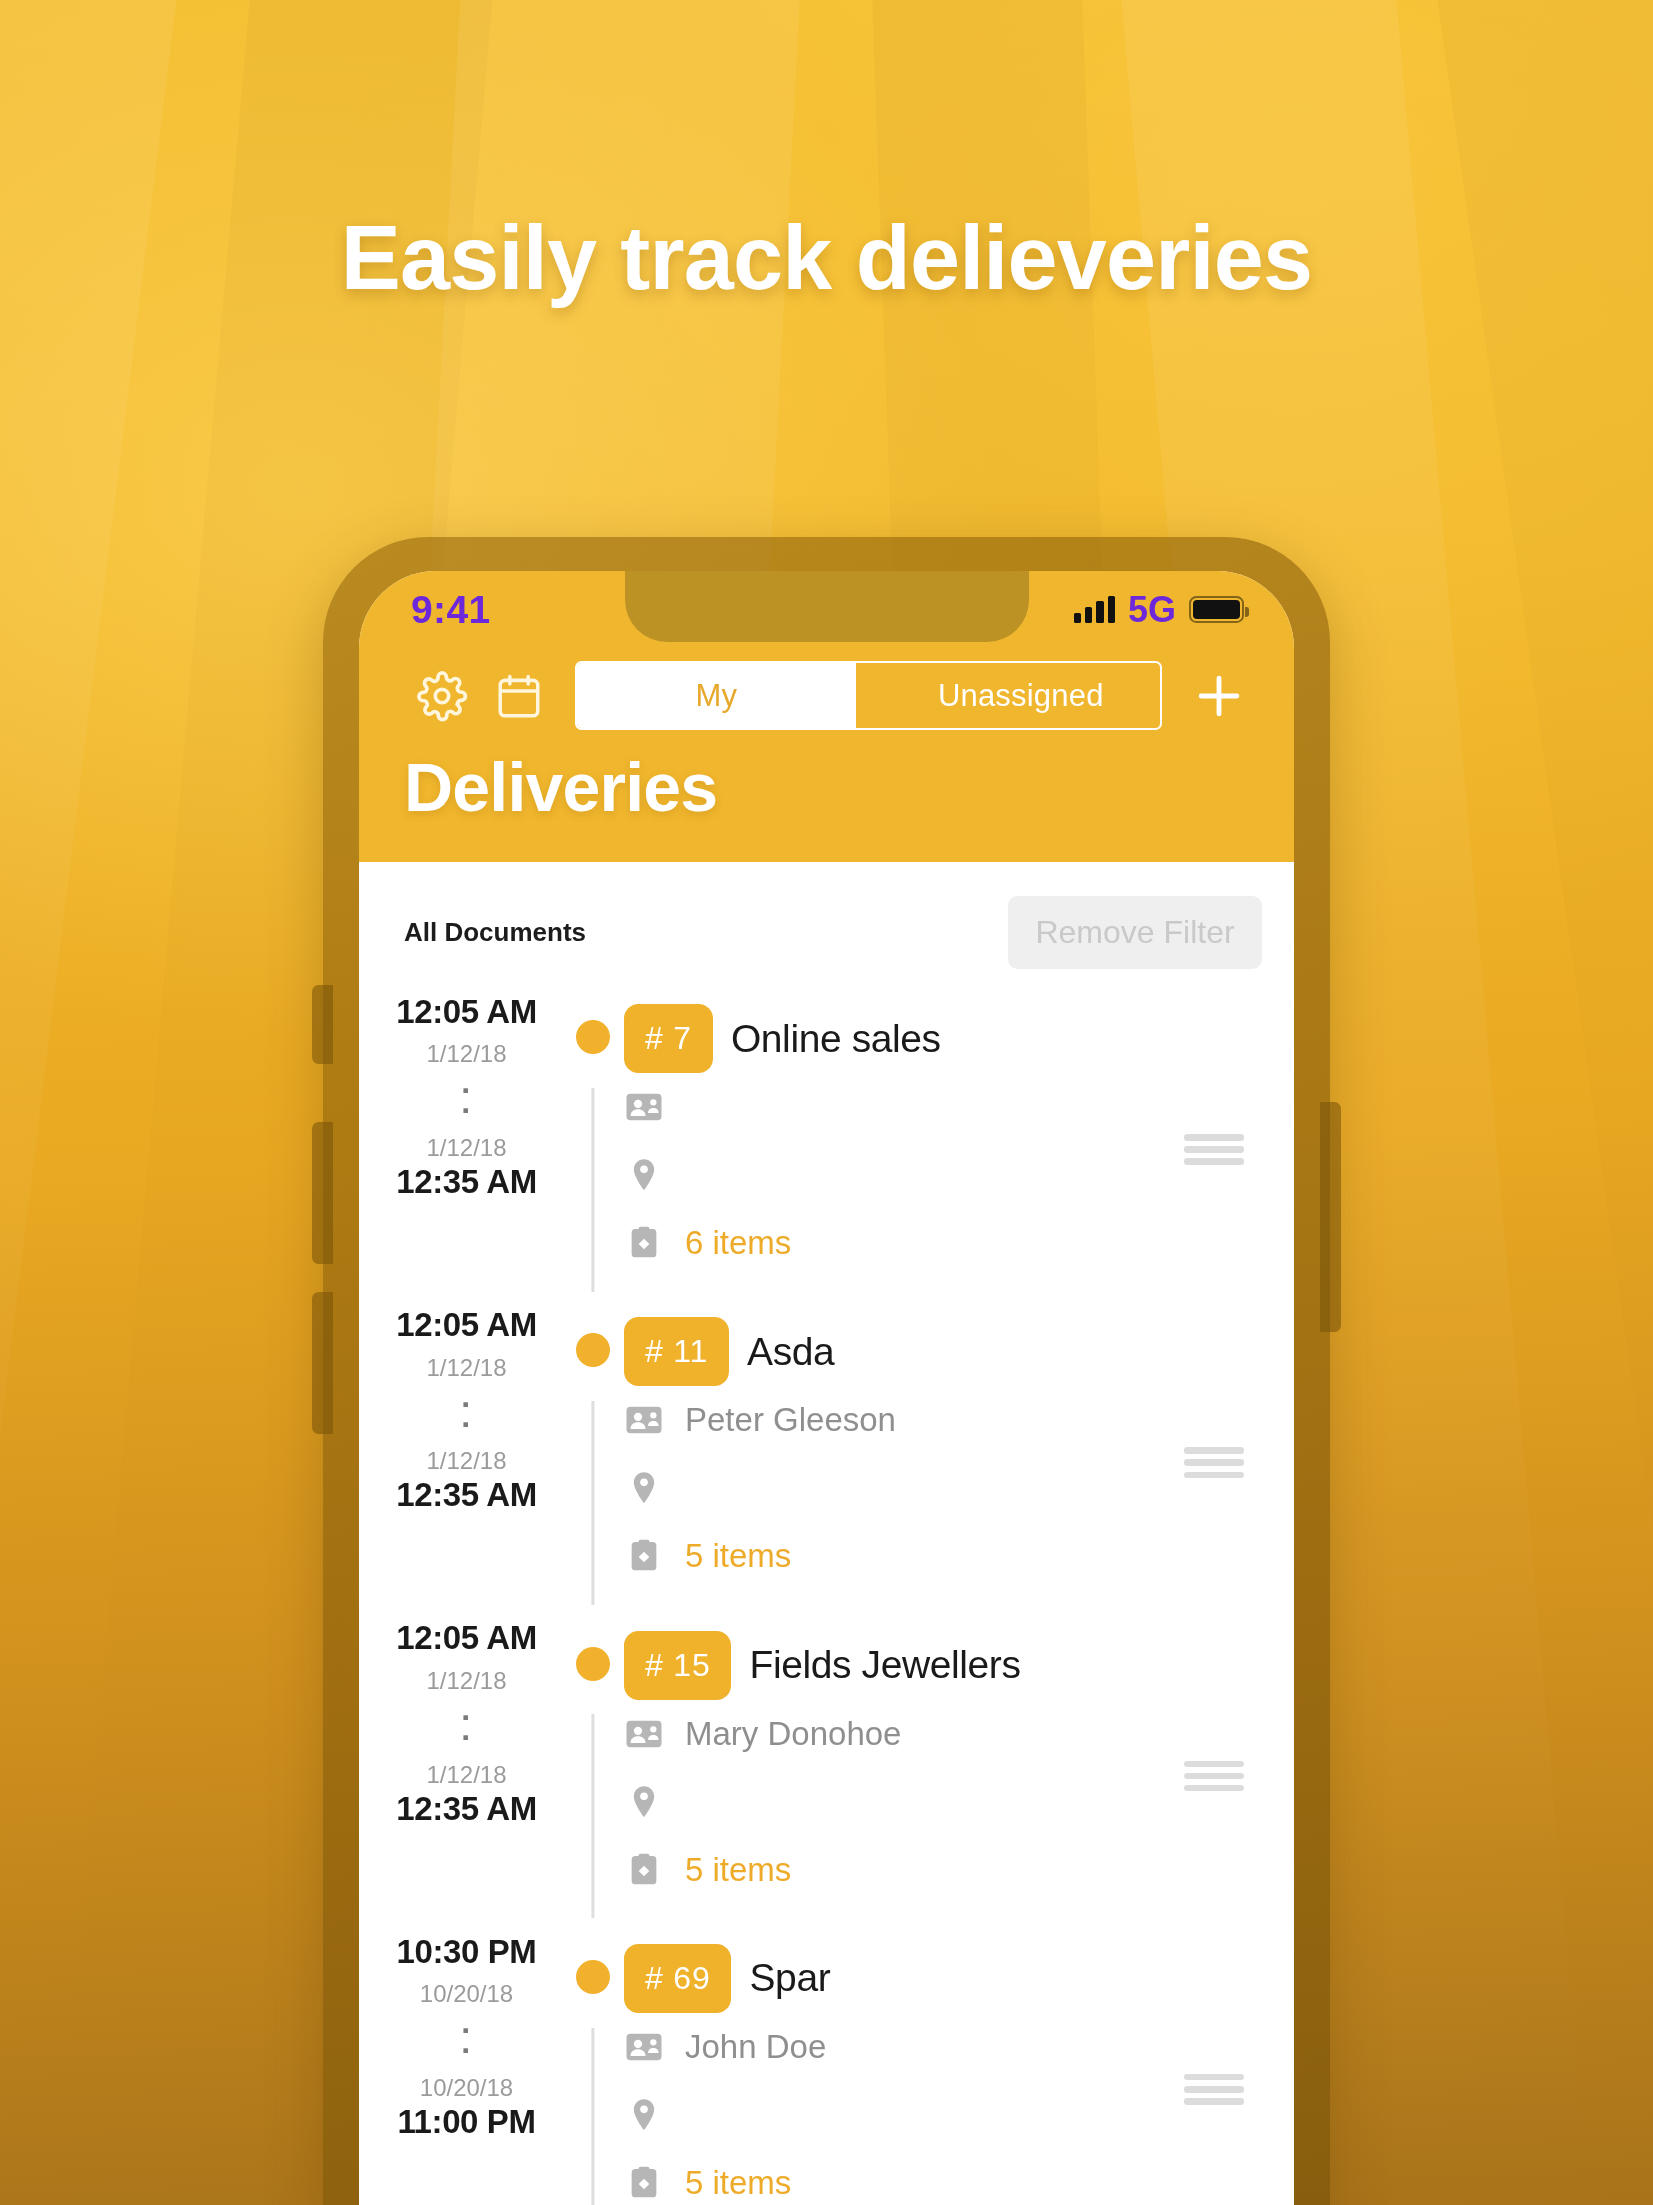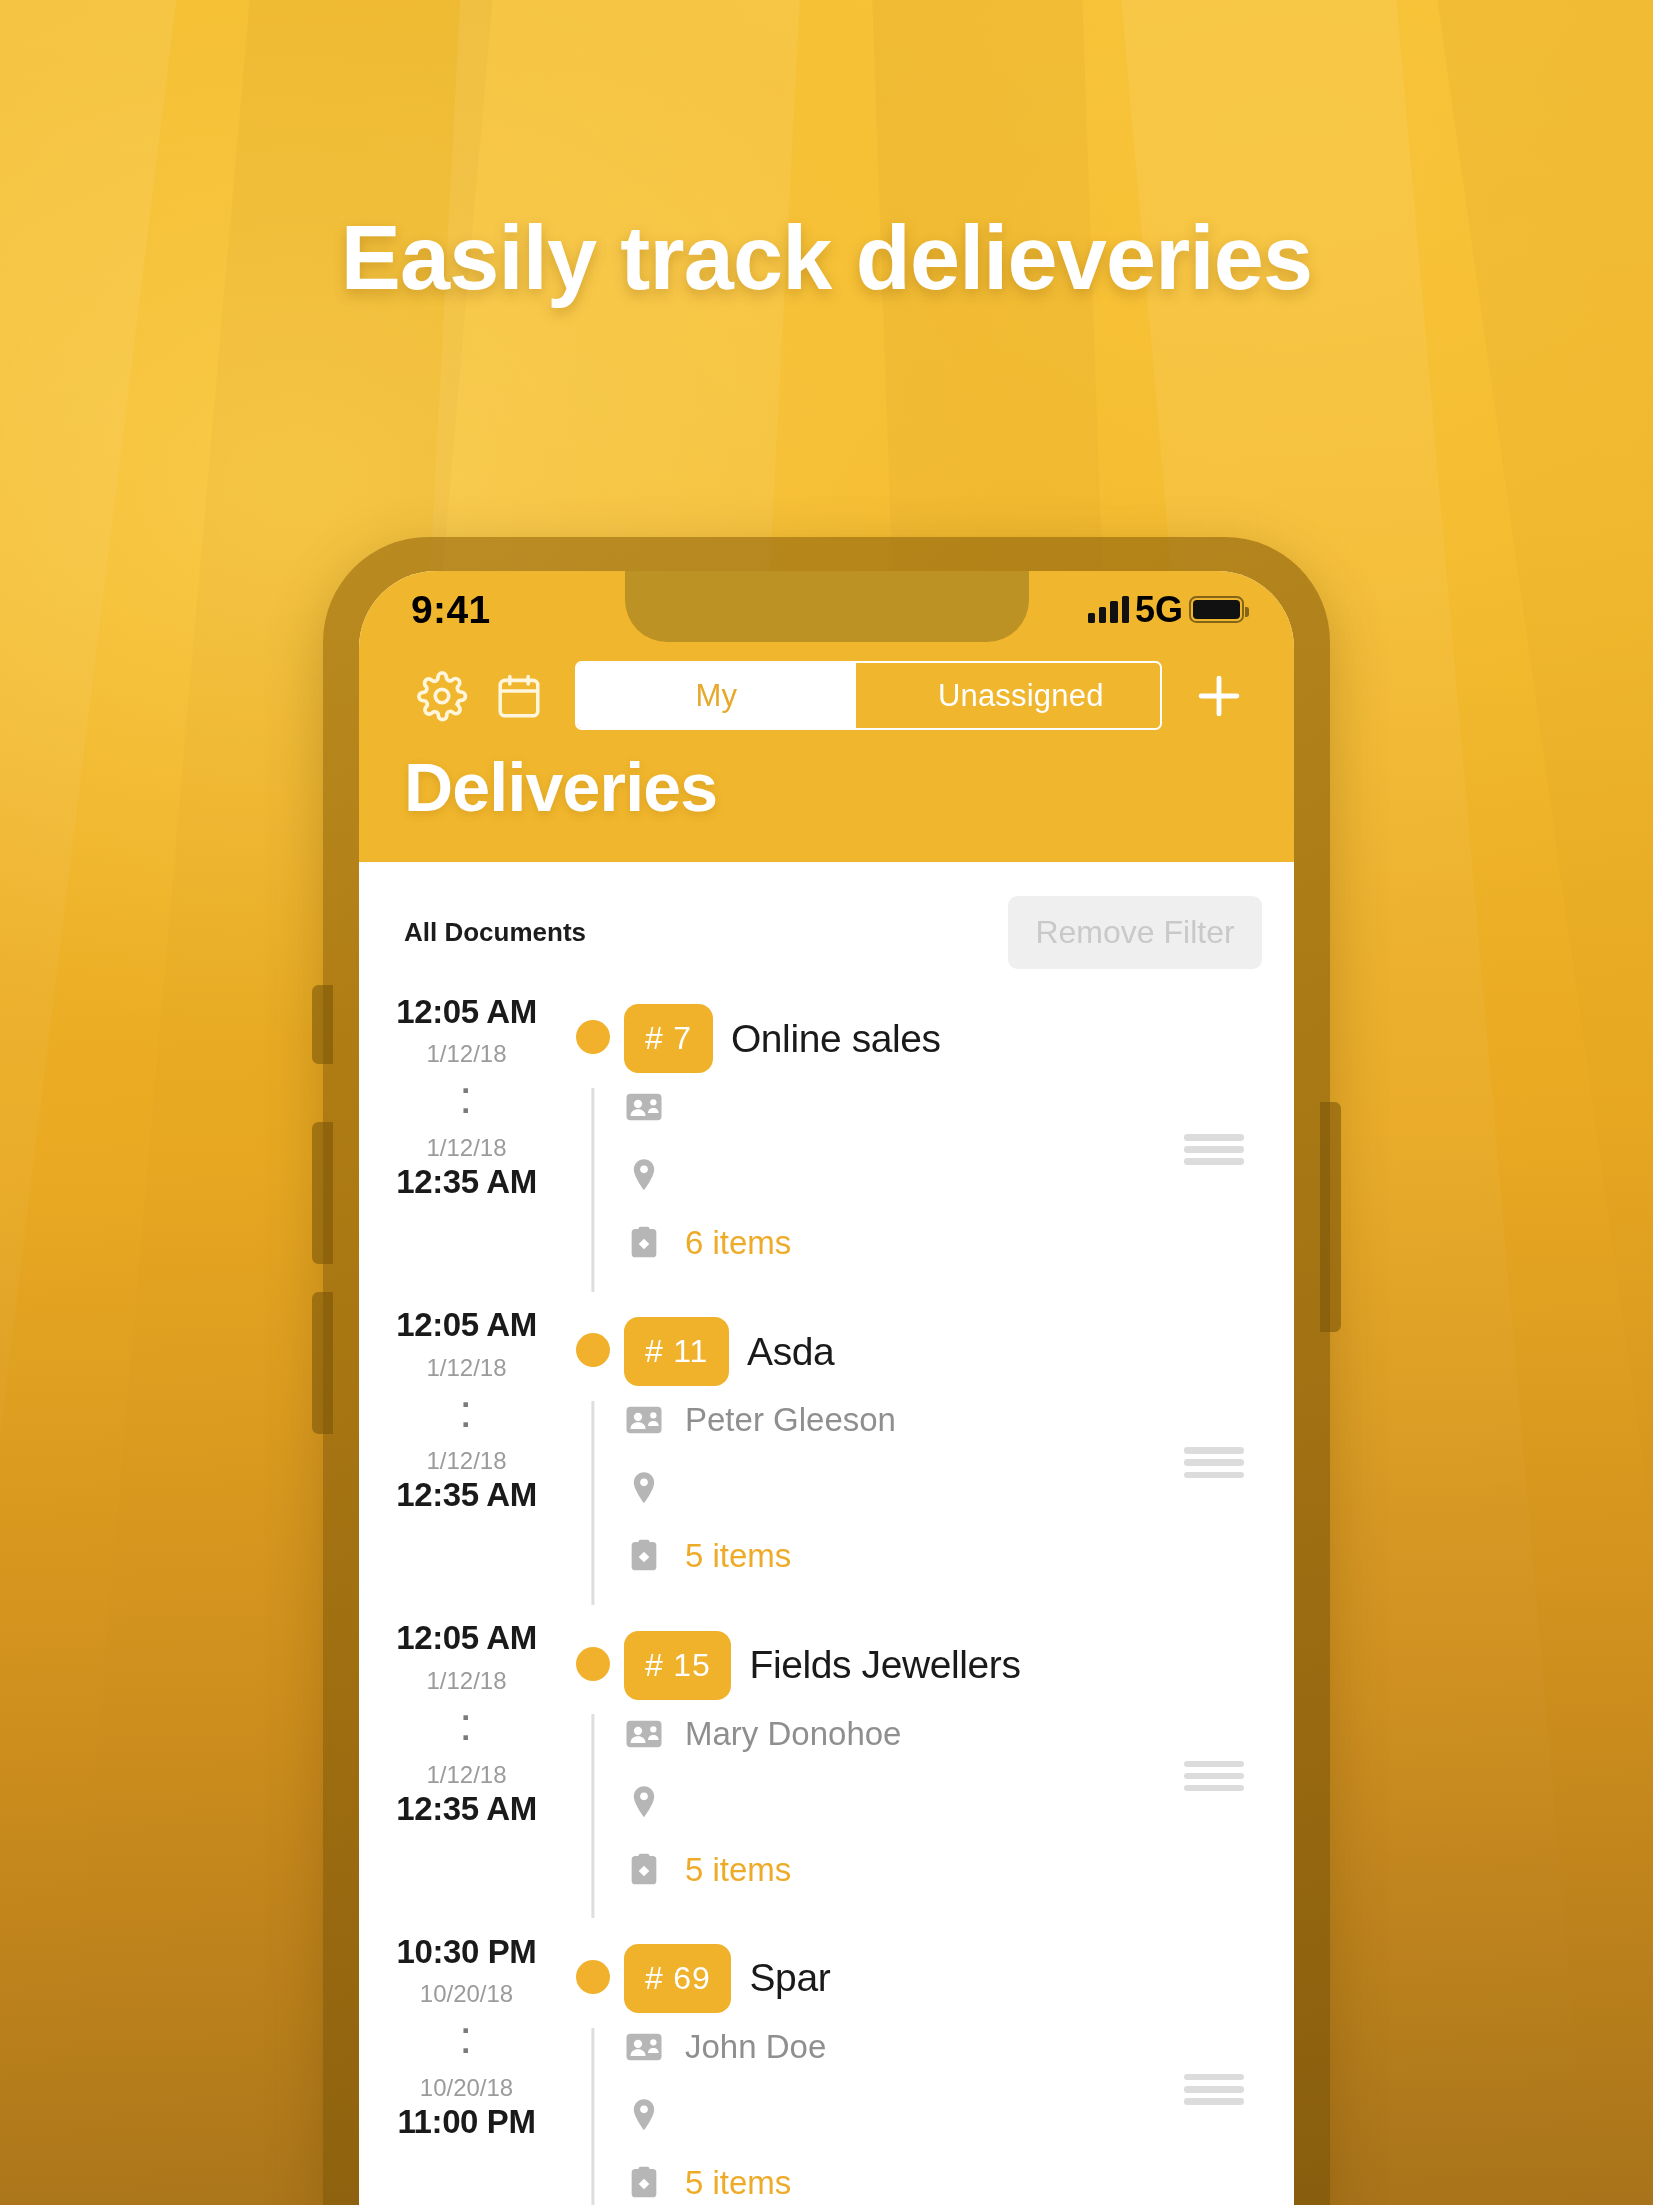--- a/index.html
+++ b/index.html
@@ -69,24 +69,24 @@
 
   
   #app-header {
     position:relative; z-index:2;
     background:#f0b62d;
     padding-top:0;
   }
   #status-bar {
     height:77px; display:flex; align-items:center;
     justify-content:space-between;
-    padding:0 50px 0 52px; color:#000000;
+    padding:0 50px 0 52px; color:#6d28d9;
   }
   #status-time { font-size:39px; font-weight:bold; letter-spacing:0.4px; }
-  #status-right { display:flex; align-items:center; gap:6px; }
+  #status-right { display:flex; align-items:center; gap:13px; }
   .sig { display:flex; align-items:flex-end; gap:4px; height:27.4px; }
   .sig span { width:7.3px; background:#111; border-radius:1.6px; display:block; }
   .sig span:nth-child(1){height:10.5px;} .sig span:nth-child(2){height:16px;}
   .sig span:nth-child(3){height:22px;} .sig span:nth-child(4){height:27.4px;}
   #status-net { font-size:36px; font-weight:bold; }
   .batt { position:relative; width:55px; height:27.4px; border:2.4px solid rgba(0,0,0,0.45); border-radius:7.3px; }
   .batt i { position:absolute; inset:2.4px; background:#111; border-radius:4px; display:block; }
   .batt b { position:absolute; right:-7.3px; top:9px; width:4px; height:10.5px;
             background:rgba(0,0,0,0.45); border-radius:0 2.4px 2.4px 0; display:block; }
 

